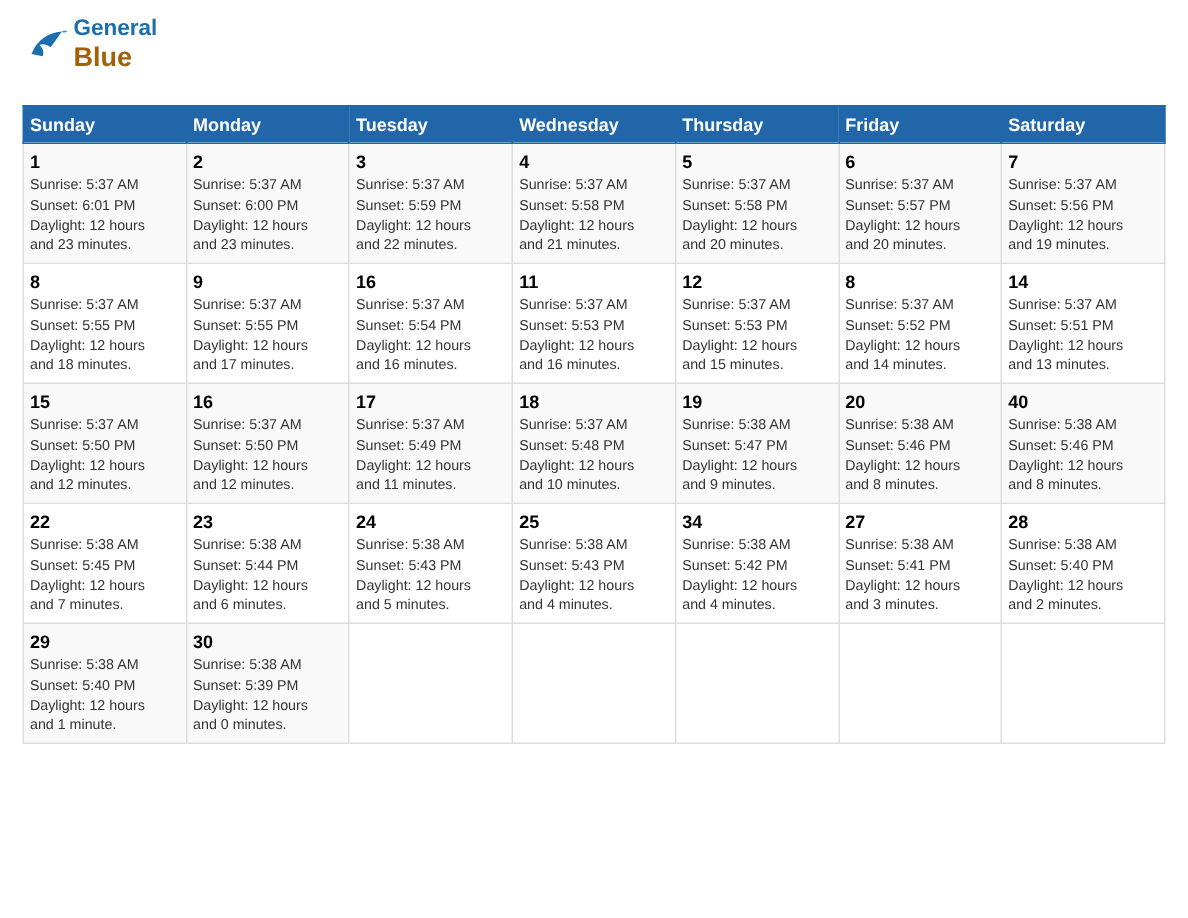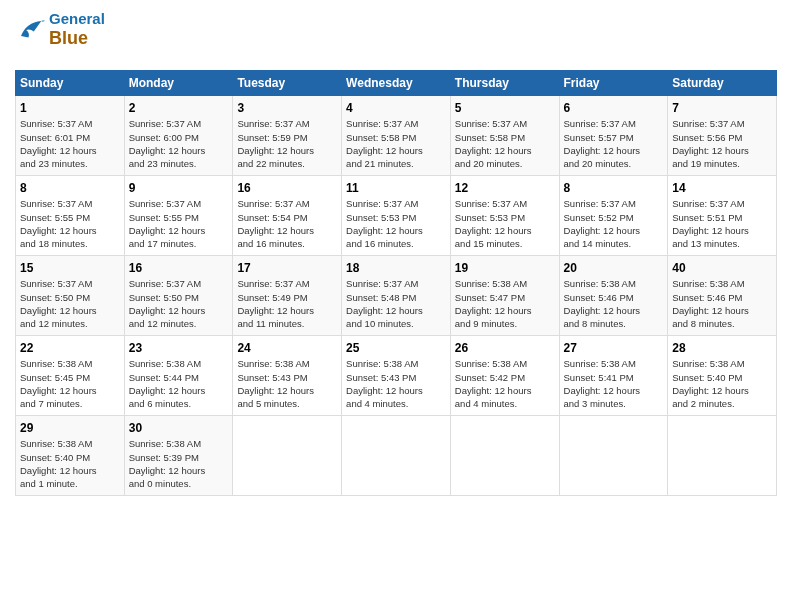--- a/index.html
+++ b/index.html
@@ -295,21 +295,21 @@
 and 5 minutes.</div>
           </td>
           <td>
             <span class="day-num">25</span>
             <div class="cell-content" style="white-space: pre-line;">Sunrise: 5:38 AM
 Sunset: 5:43 PM
 Daylight: 12 hours
 and 4 minutes.</div>
           </td>
           <td>
-            <span class="day-num">26</span>
+            <span class="day-num">34</span>
             <div class="cell-content" style="white-space: pre-line;">Sunrise: 5:38 AM
 Sunset: 5:42 PM
 Daylight: 12 hours
 and 4 minutes.</div>
           </td>
           <td>
             <span class="day-num">27</span>
             <div class="cell-content" style="white-space: pre-line;">Sunrise: 5:38 AM
 Sunset: 5:41 PM
 Daylight: 12 hours

